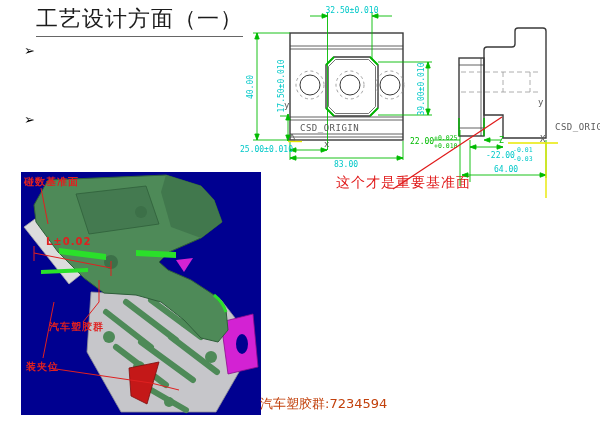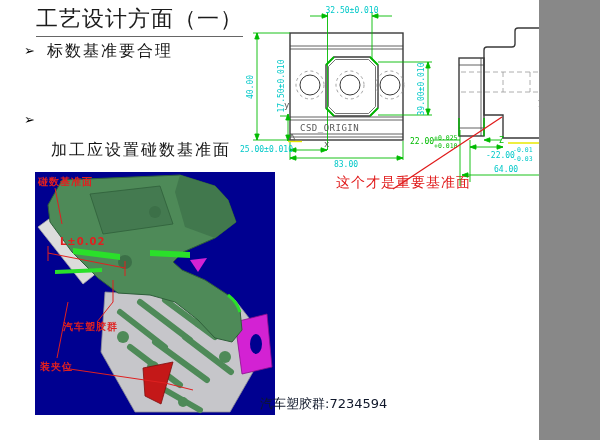--- a/index.html
+++ b/index.html
@@ -1,40 +1,40 @@
 <!DOCTYPE html>
 <html><head>
 <meta charset="utf-8">
 <style>
   html,body{margin:0;padding:0;background:#888;}
   #slide{
-    position:relative;width:539px;height:440px;background:#ffffff;
+    position:relative;width:600px;height:440px;background:#ffffff;
     overflow:hidden;font-family:"DejaVu Sans","Liberation Sans",sans-serif;
   }
   
   .title{
     position:absolute;left:36px;top:4px;font-size:22px;color:#1c1c1c;
     font-family:"DejaVu Serif","Liberation Serif",serif;
     border-bottom:1px solid #666;padding-bottom:2px;letter-spacing:1px;
   }
   .bullet-row{position:absolute;display:flex;align-items:flex-start;color:#111;}
   .bullet-marker{font-size:13px;margin-right:12px;margin-top:2px;color:#000;}
   .bullet-text{font-size:16px;letter-spacing:2px;color:#151515;}
   .bullet-cont{position:absolute;font-size:16px;letter-spacing:2px;color:#151515;}
   .red-note{
     position:absolute;left:336px;top:174px;font-size:14px;color:#e01818;
     letter-spacing:1px;white-space:nowrap;
   }
   .footer-text{
-    position:absolute;left:260px;top:395px;font-size:13px;color:#0f172a;
+    position:absolute;left:260px;top:395px;font-size:13px;color:#c2410c;
     white-space:nowrap;z-index:5;
   }
   
   #cad-svg{position:absolute;left:235px;top:0;}
-  #model-wrap{position:absolute;left:35px;top:172px;width:240px;height:243px;}
+  #model-wrap{position:absolute;left:21px;top:172px;width:240px;height:243px;}
   #model-svg{position:absolute;left:0;top:0;}
   .model-label{
     position:absolute;color:#e02020;font-size:10px;font-weight:bold;
     white-space:nowrap;z-index:3;letter-spacing:1px;
   }
   text{font-family:"DejaVu Sans Mono","Liberation Mono",monospace;}
   .dim-cyan{fill:#00c8c8;font-size:8px;}
   .dim-green-t{fill:#00bb00;font-size:8px;}
   .dim-tol{font-size:6.5px;}
   .origin-label{fill:#5a5a5a;font-size:9px;letter-spacing:0.5px;}
@@ -42,27 +42,25 @@
 </style>
 </head>
 <body>
 
 <div id="slide">
 
   <div class="title">工艺设计方面（一）</div>
 
   <div class="bullet-row" style="left:24px;top:41px;">
     <span class="bullet-marker">➢</span>
-    <span class="bullet-text">标数基准要合理</span>
   </div>
 
   <div class="bullet-row" style="left:24px;top:110px;">
     <span class="bullet-marker">➢</span>
   </div>
-  <div class="bullet-cont" style="left:51px;top:140px;">加工应设置碰数基准面</div>
 
   <div class="red-note">这个才是重要基准面</div>
 
   <div class="footer-text">汽车塑胶群:7234594</div>
 
   <svg id="cad-svg" width="365" height="205" viewBox="235 0 365 205">
 
     <g stroke="#3a3a3a" fill="none" stroke-width="1.4">
       <rect x="290" y="33" width="113" height="107"></rect>
       <line x1="290" y1="46" x2="403" y2="46" stroke-width="0.8"></line>

